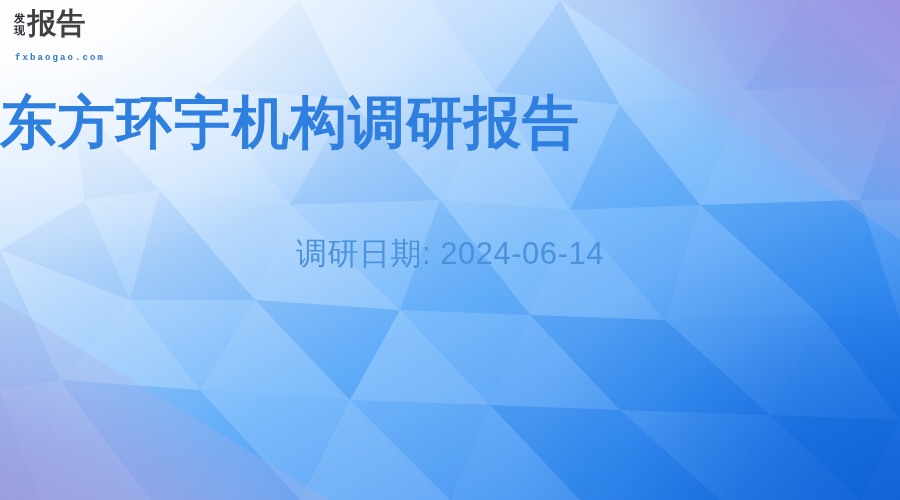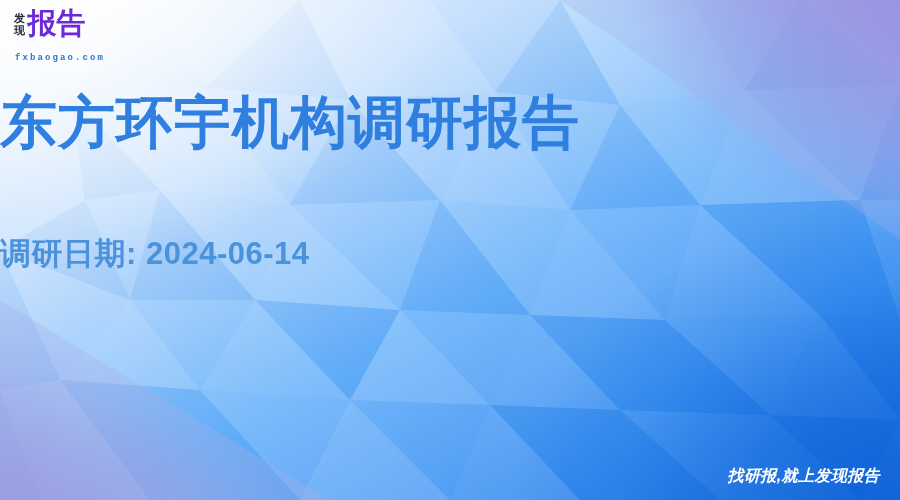--- a/index.html
+++ b/index.html
@@ -85,21 +85,21 @@
     font-size: 11px;
     line-height: 12px;
     font-weight: 700;
     color: #2b2b33;
     letter-spacing: -0.5px;
   }
   .logo-main {
     font-size: 29px;
     line-height: 29px;
     font-weight: 700;
-    color: #6d28d9;
+    color: #404040;
     letter-spacing: 0px;
   }
   .logo-url {
     margin-top: 15px;
     margin-left: 1px;
     font-size: 9px;
     line-height: 10px;
     font-weight: 700;
     color: #2f74c8;
     letter-spacing: 2.1px;
@@ -117,24 +117,24 @@
     font-weight: 700;
     color: #2f7fe0;
     letter-spacing: 1px;
     white-space: nowrap;
   }
   .subtitle {
     position: absolute;
     left: 0;
     right: 0;
     top: 234px;
-    text-align: left;
+    text-align: center;
     font-size: 31px;
     line-height: 40px;
-    font-weight: 700;
+    font-weight: 400;
     color: #4a92dc;
     letter-spacing: 0.5px;
     white-space: nowrap;
   }
 
   
   .tagline {
     position: absolute;
     right: 20px;
     bottom: 14px;
@@ -271,15 +271,14 @@
       </div>
       <div class="logo-main">报告</div>
     </div>
     <div class="logo-url">fxbaogao.com</div>
   </div>
 
   <div class="title">东方环宇机构调研报告</div>
 
   <div class="subtitle">调研日期: 2024-06-14</div>
 
-  <div class="tagline">找研报,就上发现报告</div>
 
 </div>
 
 </body></html>

